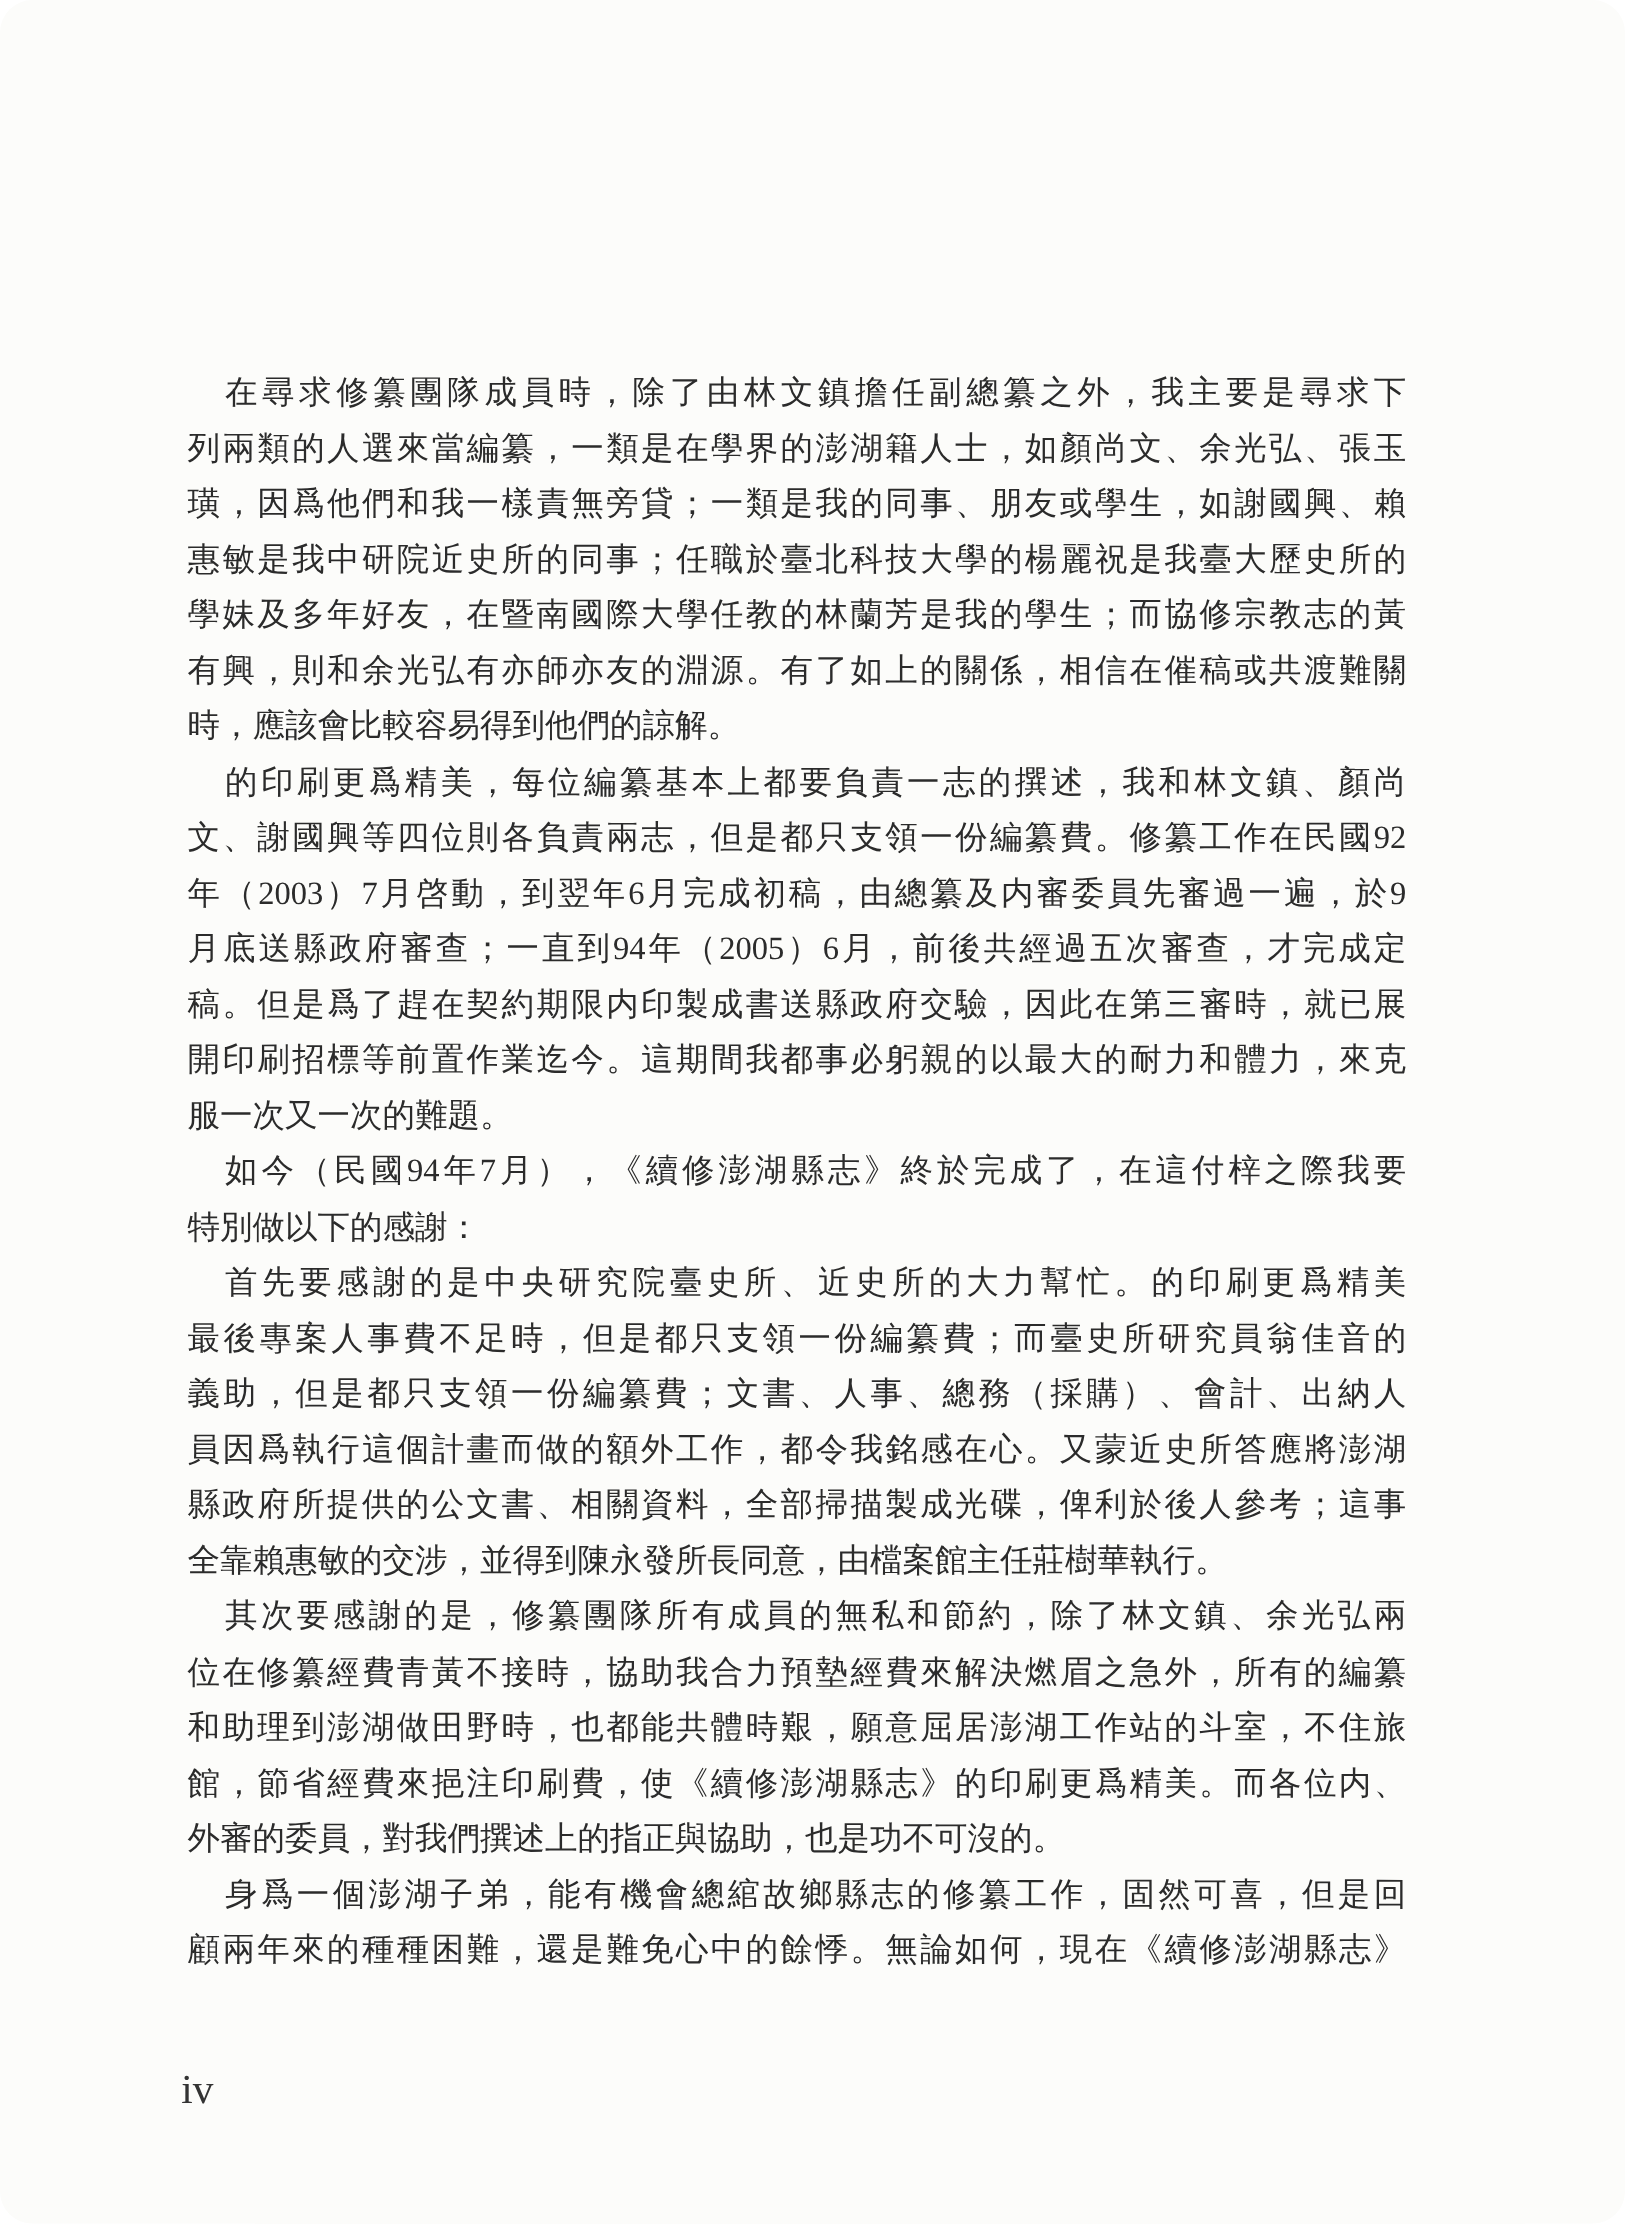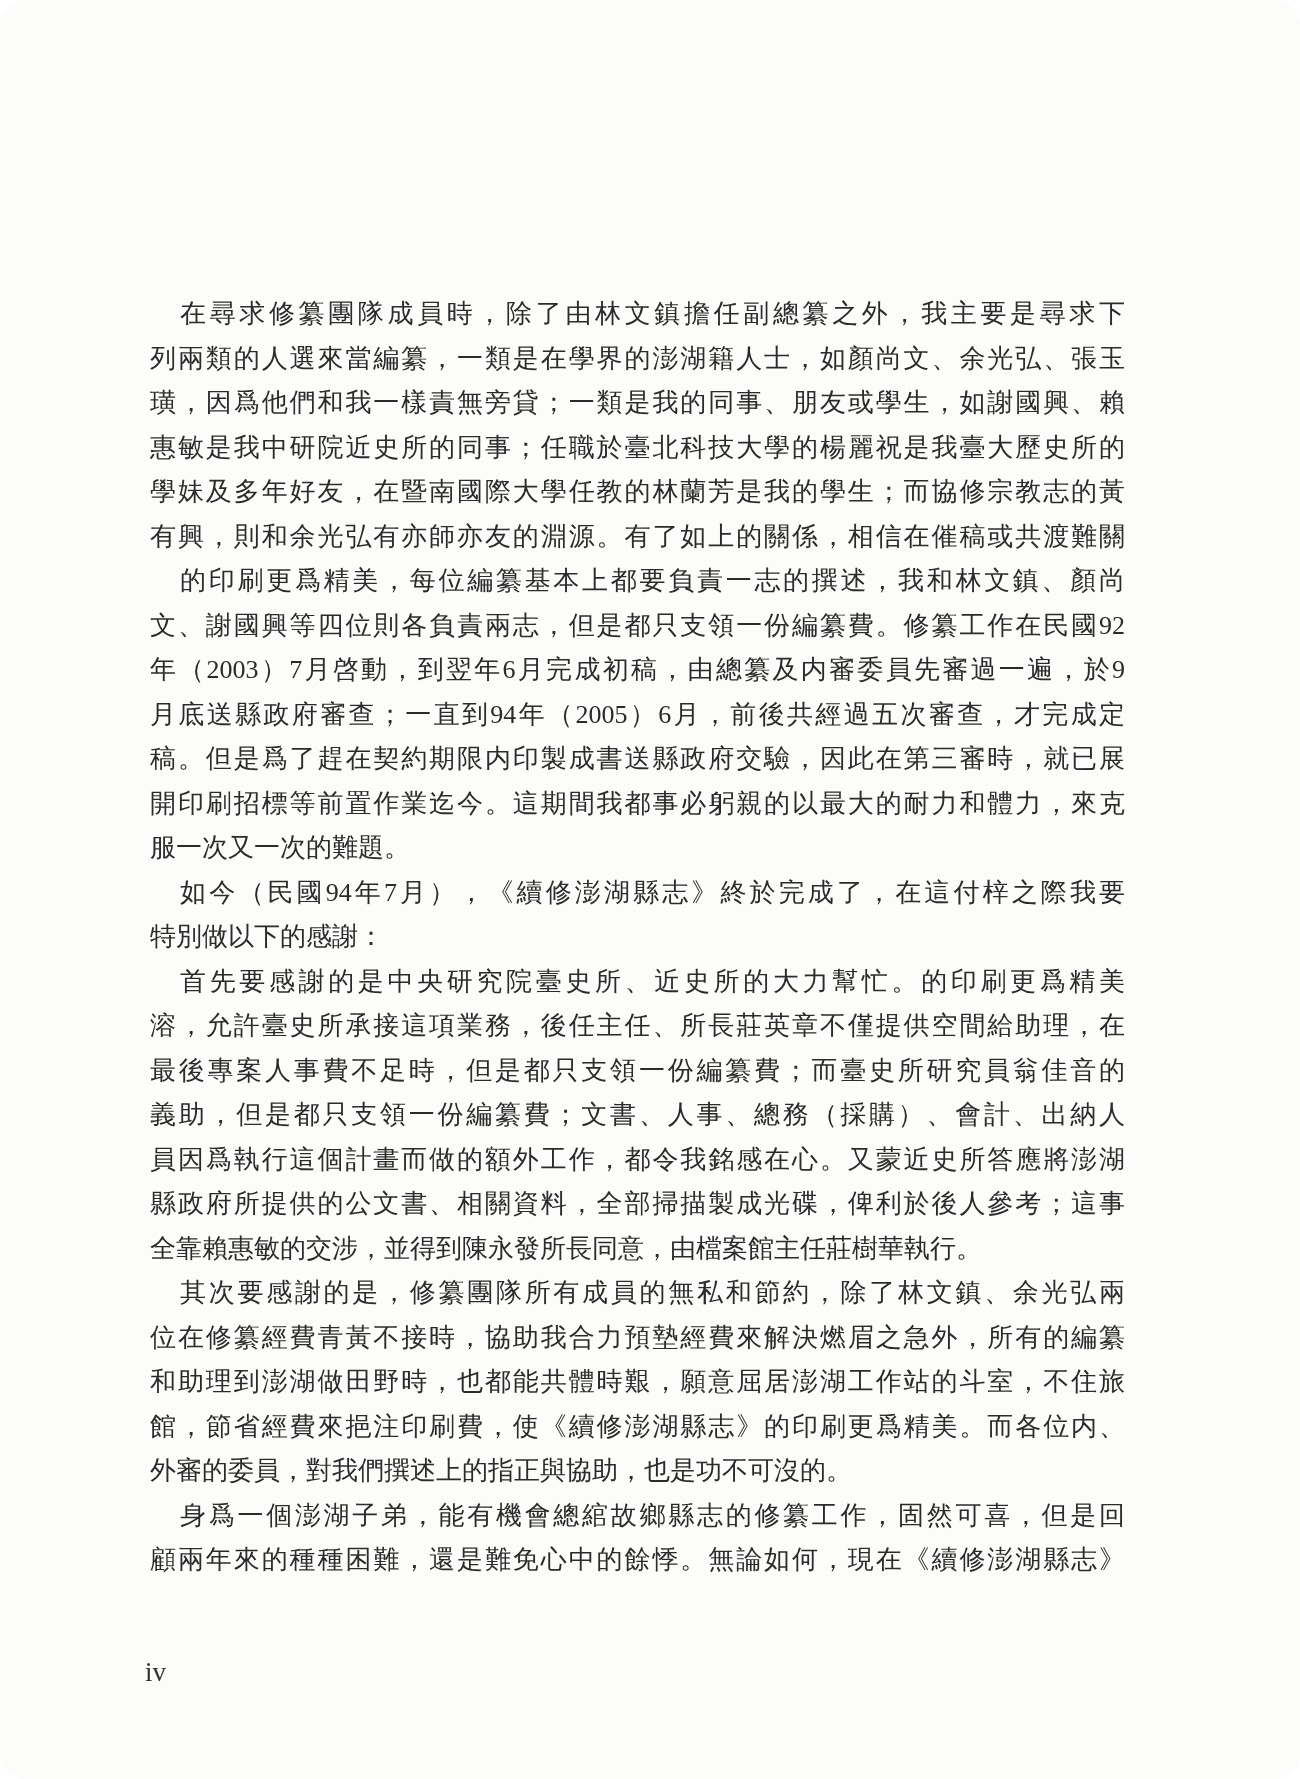--- a/index.html
+++ b/index.html
@@ -34,48 +34,48 @@
     text-align: justify;
     text-align-last: justify;
   }
   .line.indent {
     text-indent: 30px;
   }
   .page-number {
     position: absolute;
     left: 145px;
     top: 1655px;
-    font-size: 27px;
+    font-size: 33px;
     line-height: 34px;
     color: #333333;
     text-align: center;
   }
 </style>
 </head>
 <body>
 
 <div class="page">
   <main class="text-block">
       <div class="line indent fill">在尋求修纂團隊成員時，除了由林文鎮擔任副總纂之外，我主要是尋求下</div>
       <div class="line fill">列兩類的人選來當編纂，一類是在學界的澎湖籍人士，如顏尚文、余光弘、張玉</div>
       <div class="line fill">璜，因爲他們和我一樣責無旁貸；一類是我的同事、朋友或學生，如謝國興、賴</div>
       <div class="line fill">惠敏是我中研院近史所的同事；任職於臺北科技大學的楊麗祝是我臺大歷史所的</div>
       <div class="line fill">學妹及多年好友，在暨南國際大學任教的林蘭芳是我的學生；而協修宗教志的黃</div>
       <div class="line fill">有興，則和余光弘有亦師亦友的淵源。有了如上的關係，相信在催稿或共渡難關</div>
+      <div class="line">時，應該會比較容易得到他們的諒解。</div>
       <div class="line indent fill">的印刷更爲精美，每位編纂基本上都要負責一志的撰述，我和林文鎮、顏尚</div>
       <div class="line fill">文、謝國興等四位則各負責兩志，但是都只支領一份編纂費。修纂工作在民國92</div>
       <div class="line fill">年（2003）7月啓動，到翌年6月完成初稿，由總纂及内審委員先審過一遍，於9</div>
       <div class="line fill">月底送縣政府審查；一直到94年（2005）6月，前後共經過五次審查，才完成定</div>
       <div class="line fill">稿。但是爲了趕在契約期限内印製成書送縣政府交驗，因此在第三審時，就已展</div>
       <div class="line fill">開印刷招標等前置作業迄今。這期間我都事必躬親的以最大的耐力和體力，來克</div>
       <div class="line">服一次又一次的難題。</div>
       <div class="line indent fill">如今（民國94年7月），《續修澎湖縣志》終於完成了，在這付梓之際我要</div>
       <div class="line">特別做以下的感謝：</div>
       <div class="line indent fill">首先要感謝的是中央研究院臺史所、近史所的大力幫忙。的印刷更爲精美</div>
-      <div class="line fill">溶，允許臺史所承接這項業務，後任主任、所長莊英章不僅提供空間給助理，在</div>
       <div class="line fill">最後專案人事費不足時，但是都只支領一份編纂費；而臺史所研究員翁佳音的</div>
       <div class="line fill">義助，但是都只支領一份編纂費；文書、人事、總務（採購）、會計、出納人</div>
       <div class="line fill">員因爲執行這個計畫而做的額外工作，都令我銘感在心。又蒙近史所答應將澎湖</div>
       <div class="line fill">縣政府所提供的公文書、相關資料，全部掃描製成光碟，俾利於後人參考；這事</div>
       <div class="line">全靠賴惠敏的交涉，並得到陳永發所長同意，由檔案館主任莊樹華執行。</div>
       <div class="line indent fill">其次要感謝的是，修纂團隊所有成員的無私和節約，除了林文鎮、余光弘兩</div>
       <div class="line fill">位在修纂經費青黃不接時，協助我合力預墊經費來解決燃眉之急外，所有的編纂</div>
       <div class="line fill">和助理到澎湖做田野時，也都能共體時艱，願意屈居澎湖工作站的斗室，不住旅</div>
       <div class="line fill">館，節省經費來挹注印刷費，使《續修澎湖縣志》的印刷更爲精美。而各位内、</div>
       <div class="line">外審的委員，對我們撰述上的指正與協助，也是功不可沒的。</div>

